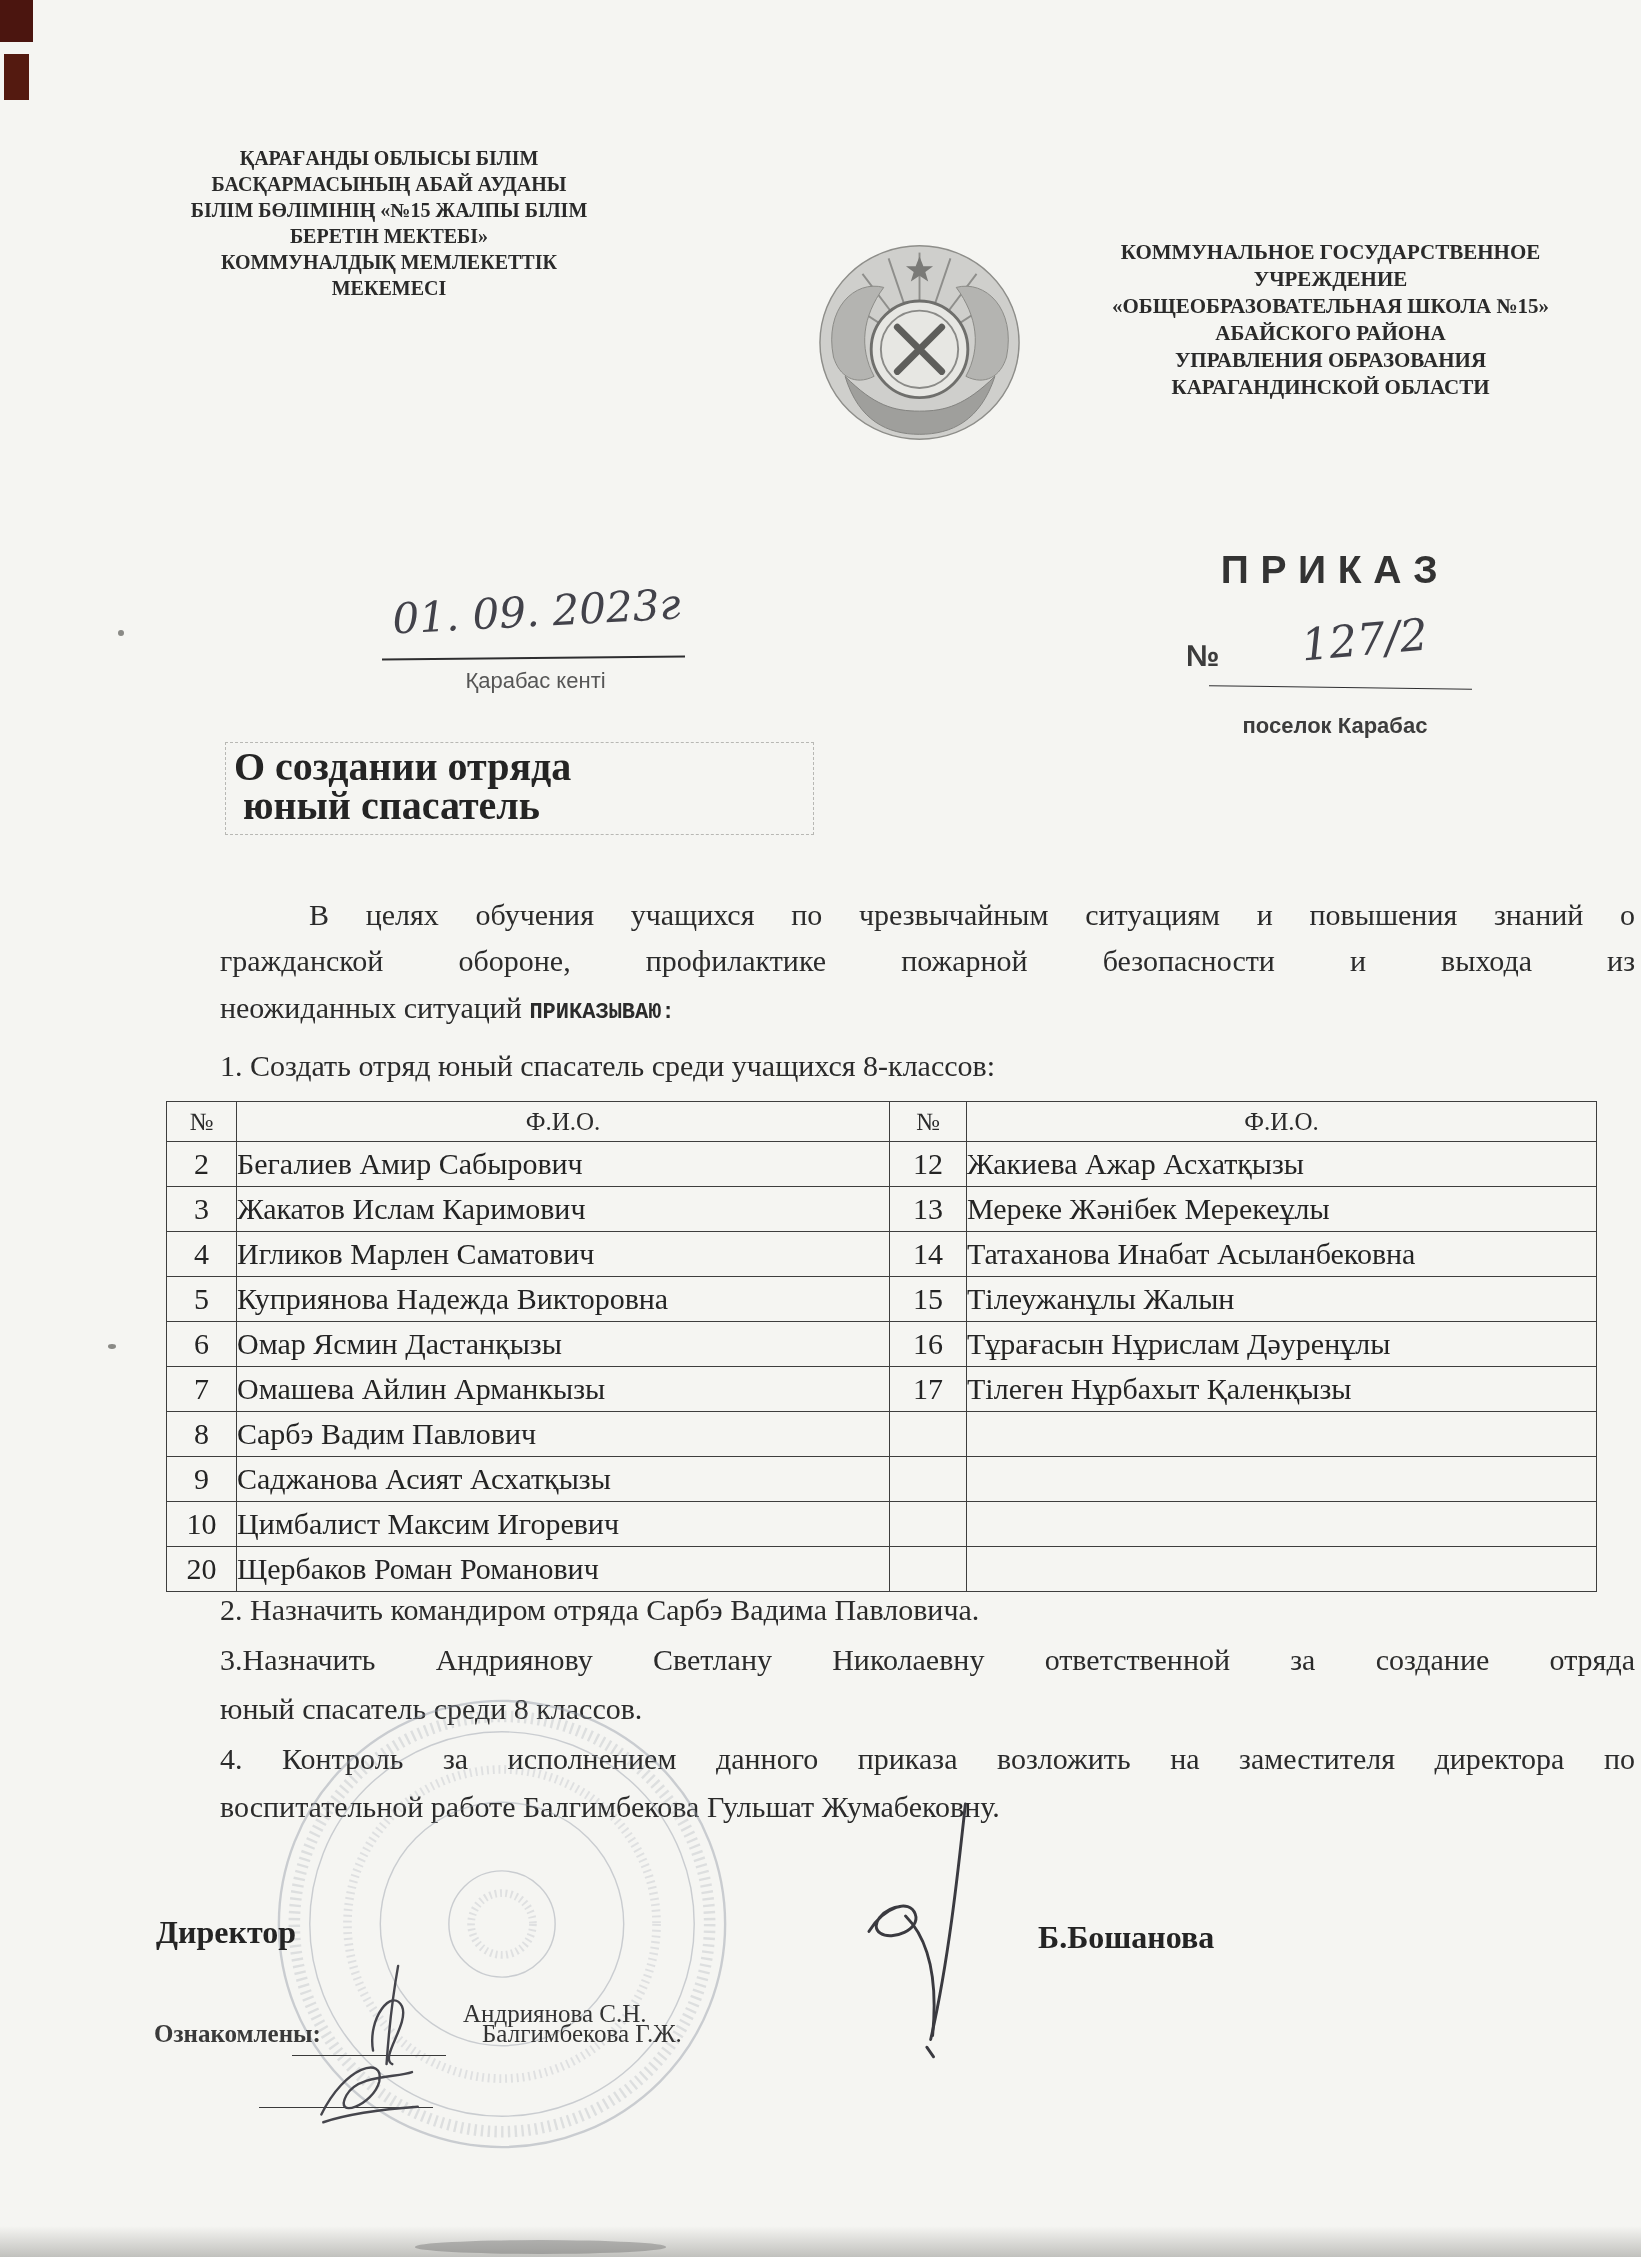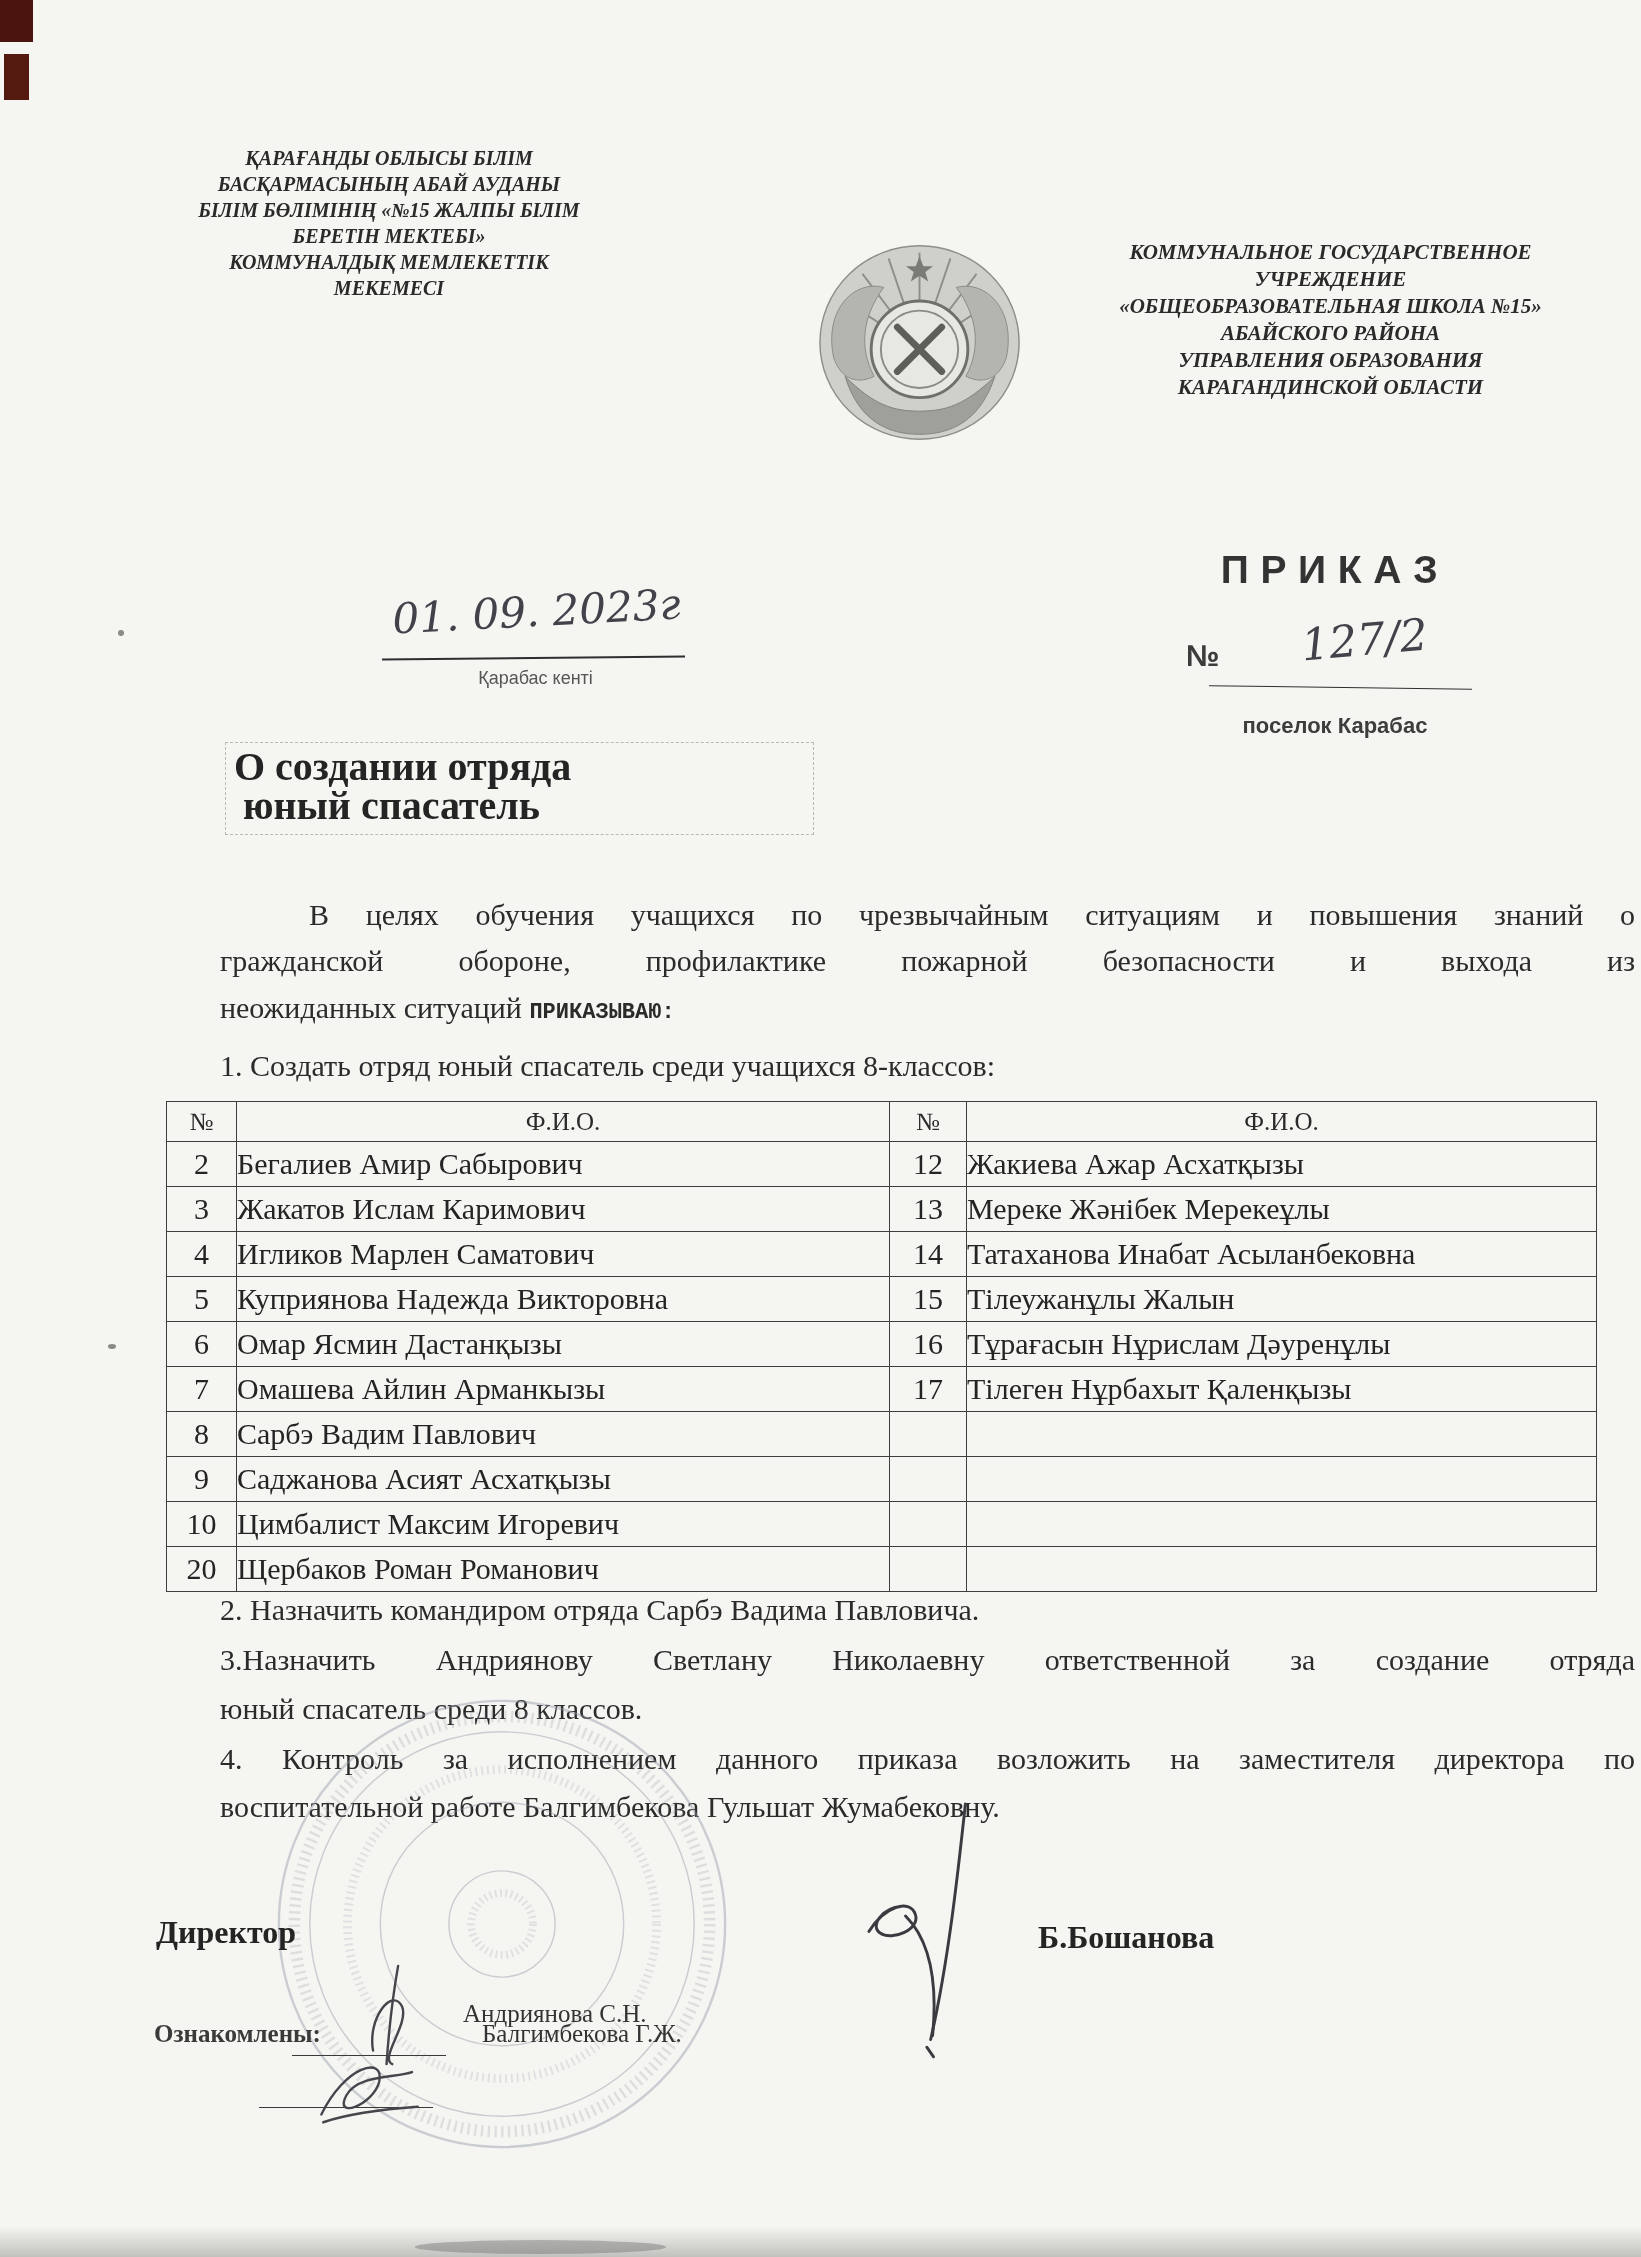--- a/index.html
+++ b/index.html
@@ -1,20 +1,20 @@
 <!DOCTYPE html>
 <html><head>
 <meta charset="utf-8">
 <style>
   html,body{margin:0;padding:0;background:#e9e9e6;}
   #page{position:relative;width:1641px;height:2257px;background:#f5f5f2;overflow:hidden;
         font-family:"Liberation Serif","DejaVu Serif",serif;color:#2d2d2d;}
   .abs{position:absolute;}
   .org{font-weight:bold;text-align:center;font-size:20px;line-height:26px;color:#2a2a2a;
-       font-family:"Liberation Serif","DejaVu Serif",serif;font-style:italic;}
+       font-family:"Liberation Serif","DejaVu Serif",serif;}
   .org-right{font-size:21px;line-height:27px;}
   .big-title{font-family:"Liberation Sans","DejaVu Sans",sans-serif;font-weight:bold;color:#3a3a3a;text-align:center;}
   .hand{font-family:"DejaVu Serif",serif;font-style:italic;color:#42424a;}
   .subtle{font-family:"Liberation Sans","DejaVu Sans",sans-serif;color:#4c4c4c;}
   .rule{border-top:2.4px solid #2e2e30;height:0;}
   .subject-box{border:1px dashed #b8b8b4;}
   .subject-line{font-weight:bold;font-size:40px;color:#242424;line-height:39px;}
   .body-line{font-size:30px;color:#2b2b2b;white-space:nowrap;}
   .just{white-space:normal;text-align:justify;text-align-last:justify;}
   table.roster{border-collapse:collapse;table-layout:fixed;width:1429px;}
@@ -78,21 +78,21 @@
     <div>УЧРЕЖДЕНИЕ</div>
     <div>«ОБЩЕОБРАЗОВАТЕЛЬНАЯ ШКОЛА №15»</div>
     <div>АБАЙСКОГО РАЙОНА</div>
     <div>УПРАВЛЕНИЯ ОБРАЗОВАНИЯ</div>
     <div>КАРАГАНДИНСКОЙ ОБЛАСТИ</div>
   </div>
 
 
   <div class="abs hand" style="left:384px;top:587px;width:305px;font-size:42px;text-align:center;transform:rotate(-3deg);">01. 09. 2023г</div>
   <div class="abs rule" style="left:382px;top:657px;width:303px;transform:rotate(-0.6deg);"></div>
-  <div class="abs subtle" style="left:384px;top:668px;width:303px;font-size:18px;text-align:center;color:#565656;">Қарабас кенті</div>
+  <div class="abs subtle" style="left:384px;top:668px;width:303px;font-size:22px;text-align:center;color:#565656;">Қарабас кенті</div>
 
   <div class="abs big-title" style="left:1195px;top:548px;width:280px;font-size:39px;letter-spacing:0.3em;color:#333;">ПРИКАЗ</div>
   <div class="abs subtle" style="left:1186px;top:639px;font-size:30px;font-weight:bold;color:#3c3c3c;">№</div>
   <div class="abs hand" style="left:1263px;top:614px;width:203px;font-size:44px;text-align:center;transform:rotate(-5deg);">127/2</div>
   <div class="abs rule" style="left:1209px;top:687px;width:263px;transform:rotate(0.8deg);border-top-width:1.9px;"></div>
   <div class="abs subtle" style="left:1197px;top:713px;width:276px;font-size:22px;font-weight:bold;text-align:center;color:#3d3d3d;">поселок Карабас</div>
 
   <div class="abs subject-box" style="left:225px;top:742px;width:587px;height:91px;"></div>
   <div class="abs subject-line" style="left:234px;top:747px;">О создании отряда</div>
   <div class="abs subject-line" style="left:243px;top:786px;">юный спасатель</div>

